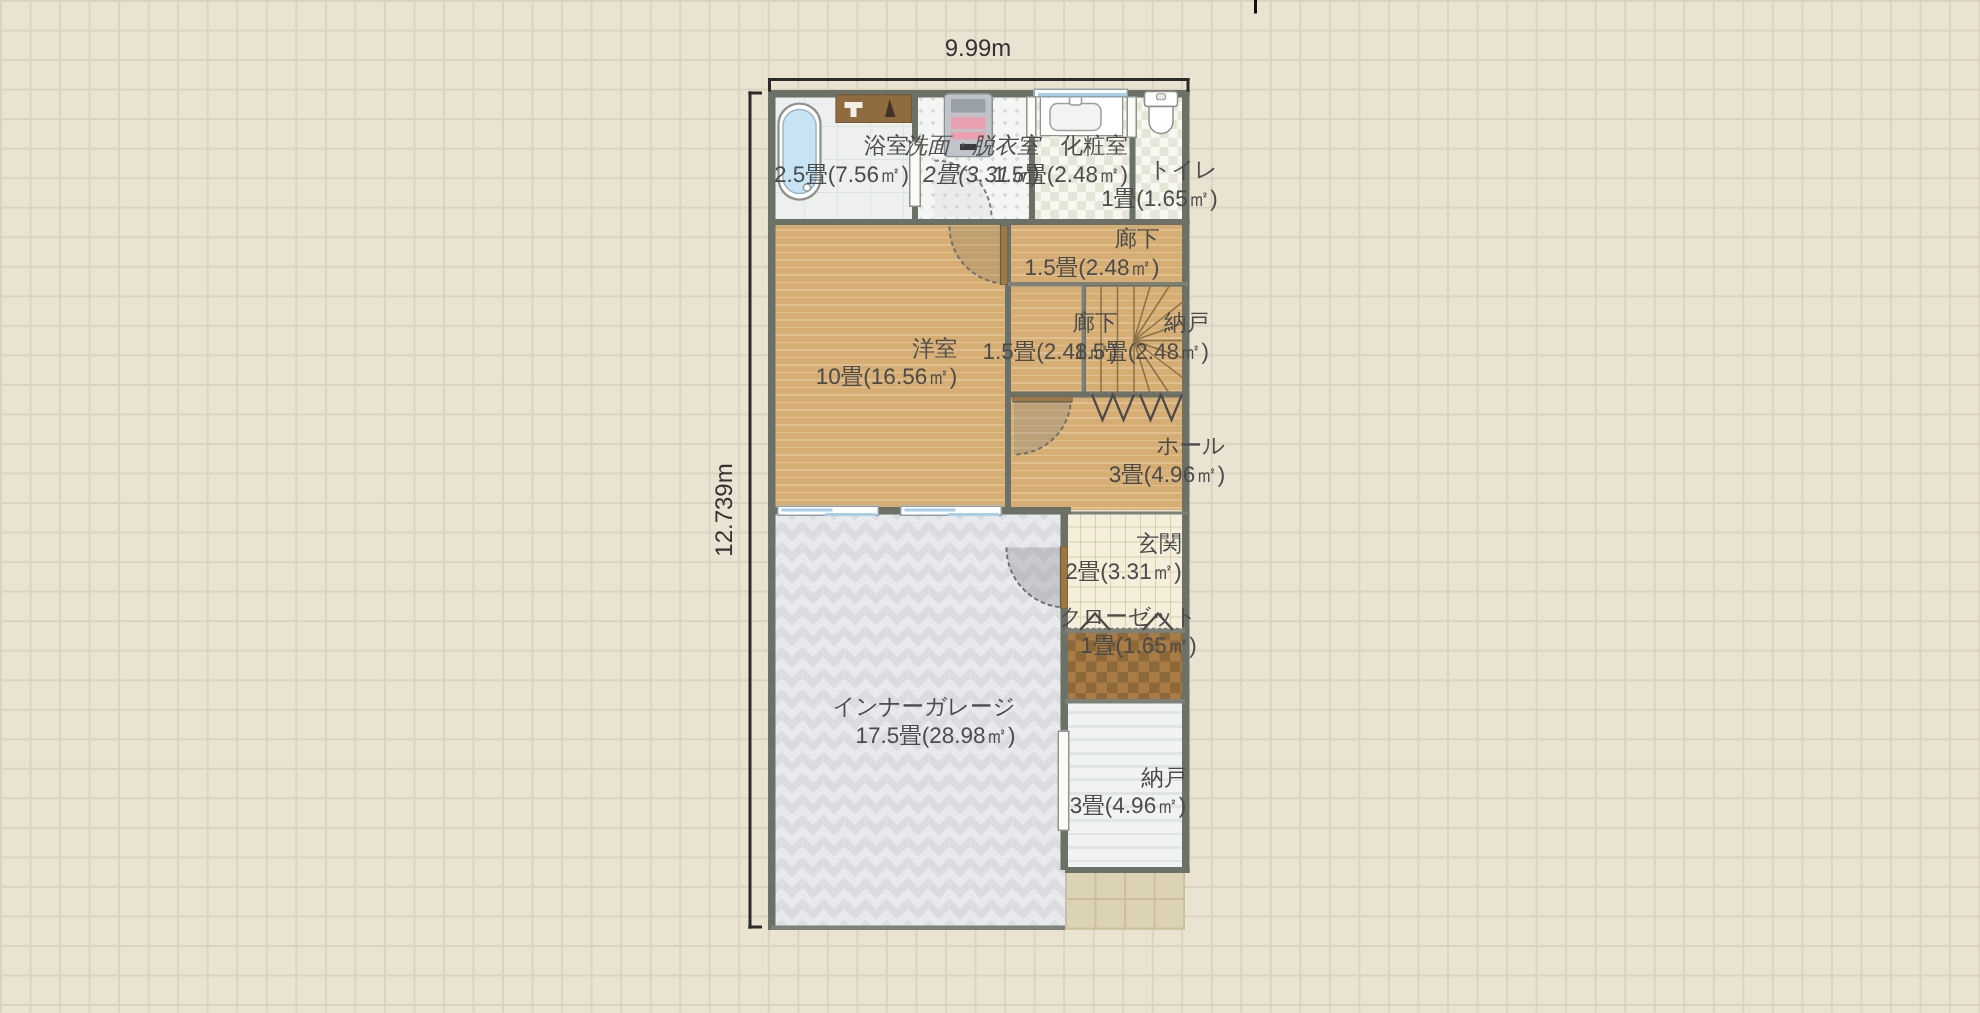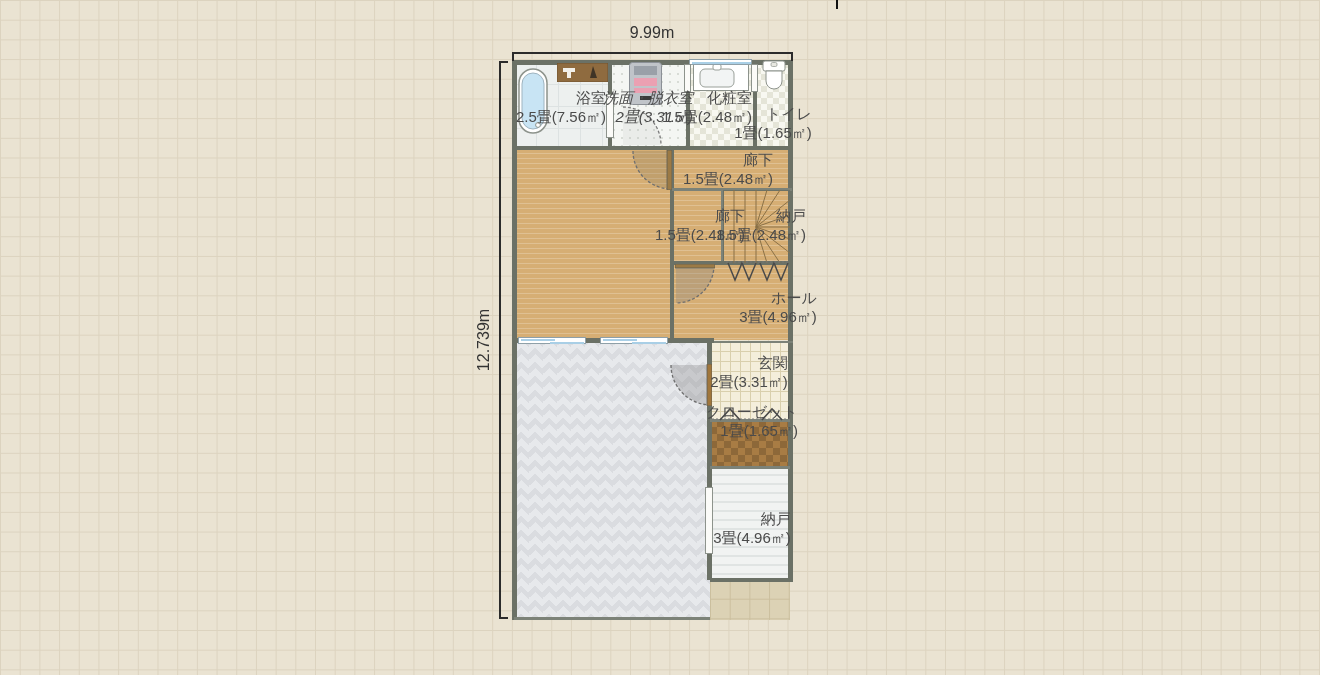--- a/index.html
+++ b/index.html
@@ -257,20 +257,24 @@
       <span>2畳(3.31㎡)</span>
   </div>
   <div class="rlabel" style="left:707px;top:107px;">
     <span>化粧室</span>
       <span>1.5畳(2.48㎡)</span>
   </div>
   <div class="rlabel" style="left:773px;top:123px;">
     <span>トイレ</span>
       <span>1畳(1.65㎡)</span>
   </div>
+  <div class="rlabel" style="left:591px;top:242px;">
+    <span>洋室</span>
+      <span>10畳(16.56㎡)</span>
+  </div>
   <div class="rlabel" style="left:728px;top:169px;">
     <span>廊下</span>
       <span>1.5畳(2.48㎡)</span>
   </div>
   <div class="rlabel" style="left:700px;top:225px;">
     <span>廊下</span>
       <span>1.5畳(2.48㎡)</span>
   </div>
   <div class="rlabel" style="left:761px;top:225px;">
     <span>納戸</span>
@@ -284,20 +288,24 @@
     <span>玄関</span>
       <span>2畳(3.31㎡)</span>
   </div>
   <div class="rlabel" style="left:752px;top:421px;">
     <span>クローゼット</span>
       <span>1畳(1.65㎡)</span>
   </div>
   <div class="rlabel" style="left:752px;top:528px;">
     <span>納戸</span>
       <span>3畳(4.96㎡)</span>
+  </div>
+  <div class="rlabel" style="left:616px;top:481px;">
+    <span>インナーガレージ</span>
+      <span>17.5畳(28.98㎡)</span>
   </div>
 
   <div class="dim" style="left:512px;top:52px;width:281px;height:2px;"></div>
   <div class="dim" style="left:512px;top:52px;width:2px;height:9px;"></div>
   <div class="dim" style="left:791px;top:52px;width:2px;height:9px;"></div>
   <div class="dimlabel" style="left:652px;top:33px;">9.99m</div>
 
   <div class="dim" style="left:499px;top:61px;width:2px;height:558px;"></div>
   <div class="dim" style="left:499px;top:61px;width:9px;height:2px;"></div>
   <div class="dim" style="left:499px;top:617px;width:9px;height:2px;"></div>

